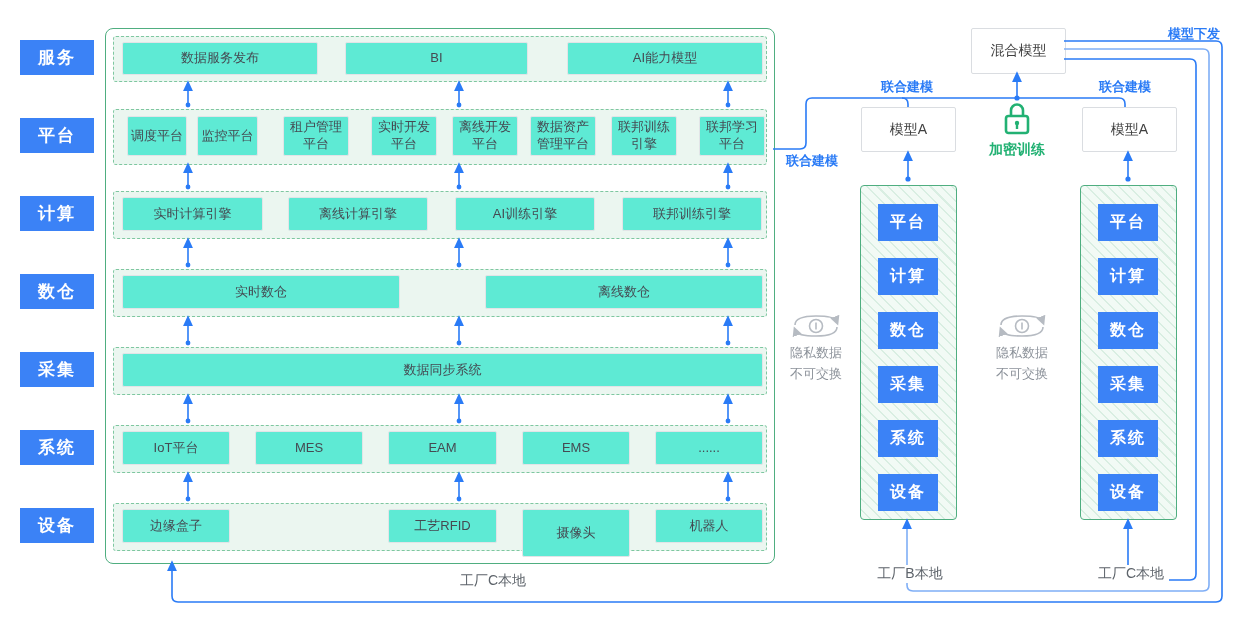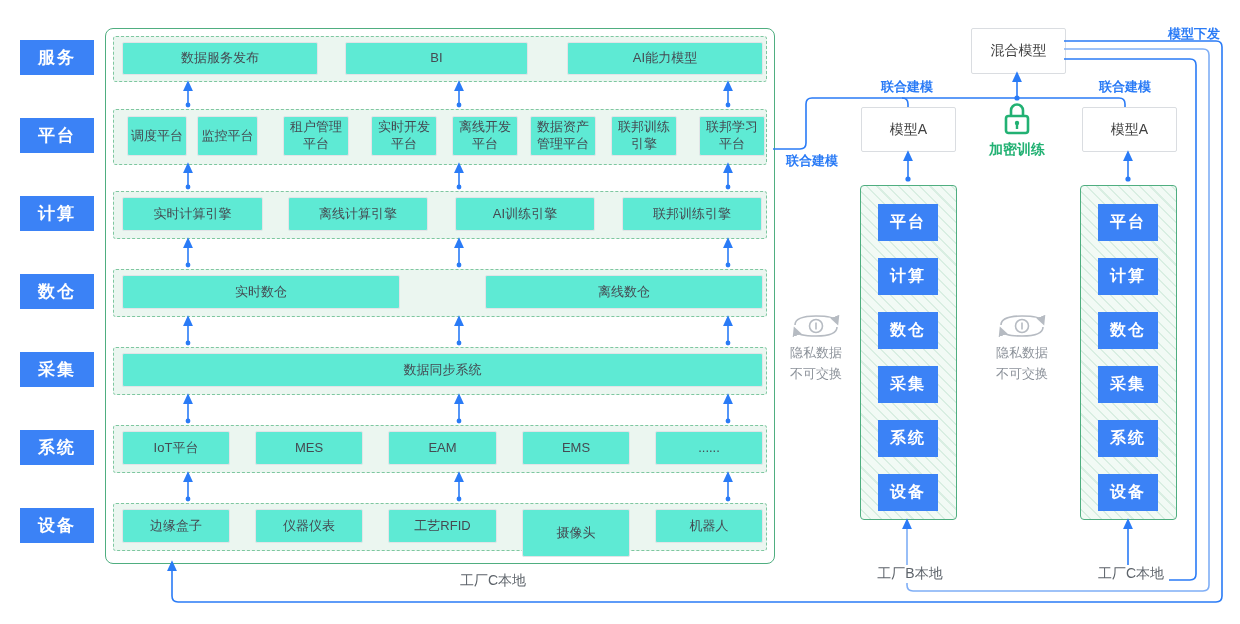--- a/index.html
+++ b/index.html
@@ -79,21 +79,20 @@
 
   <div class="wbox" style="left:122px;top:353px;width:641px;height:34px;">数据同步系统</div>
 
   <div class="wbox" style="left:122px;top:431px;width:108px;height:34px;">IoT平台</div>
   <div class="wbox" style="left:255px;top:431px;width:108px;height:34px;">MES</div>
   <div class="wbox" style="left:388px;top:431px;width:109px;height:34px;">EAM</div>
   <div class="wbox" style="left:522px;top:431px;width:108px;height:34px;">EMS</div>
   <div class="wbox" style="left:655px;top:431px;width:108px;height:34px;">......</div>
 
   <div class="wbox" style="left:122px;top:509px;width:108px;height:34px;">边缘盒子</div>
-  <div class="wbox" style="left:255px;top:509px;width:108px;height:34px;">仪器仪表</div>
   <div class="wbox" style="left:388px;top:509px;width:109px;height:34px;">工艺RFID</div>
   <div class="wbox" style="left:522px;top:509px;width:108px;height:48px;">摄像头</div>
   <div class="wbox" style="left:655px;top:509px;width:108px;height:34px;">机器人</div>
 
   <div class="nbox" style="left:971px;top:28px;width:93px;height:44px;">混合模型</div>
   <div class="nbox" style="left:861px;top:107px;width:93px;height:43px;">模型A</div>
   <div class="nbox" style="left:1082px;top:107px;width:93px;height:43px;">模型A</div>
 
   <div class="icon-wrap" style="left:1001px;top:101px;width:32px;height:36px;">
     <svg width="32" height="36" viewBox="0 0 32 36">

